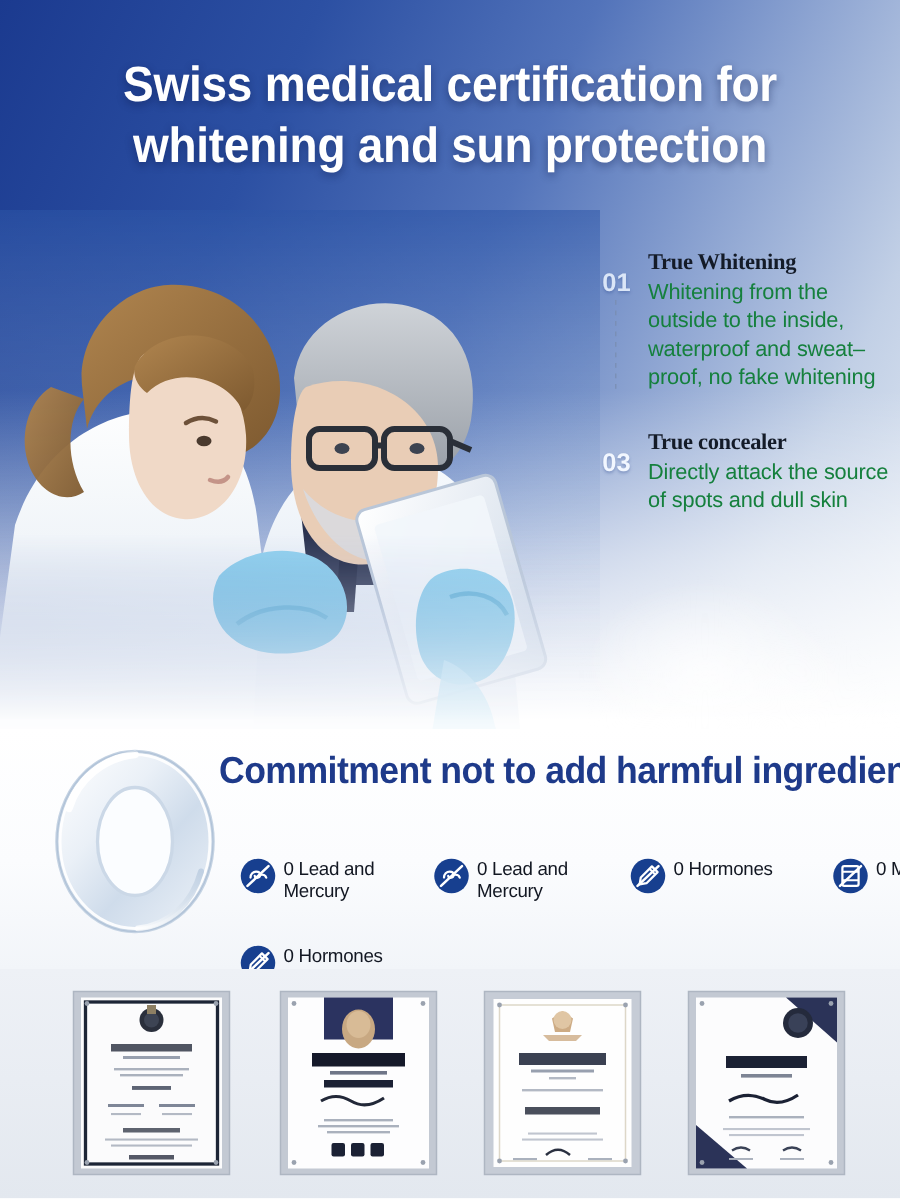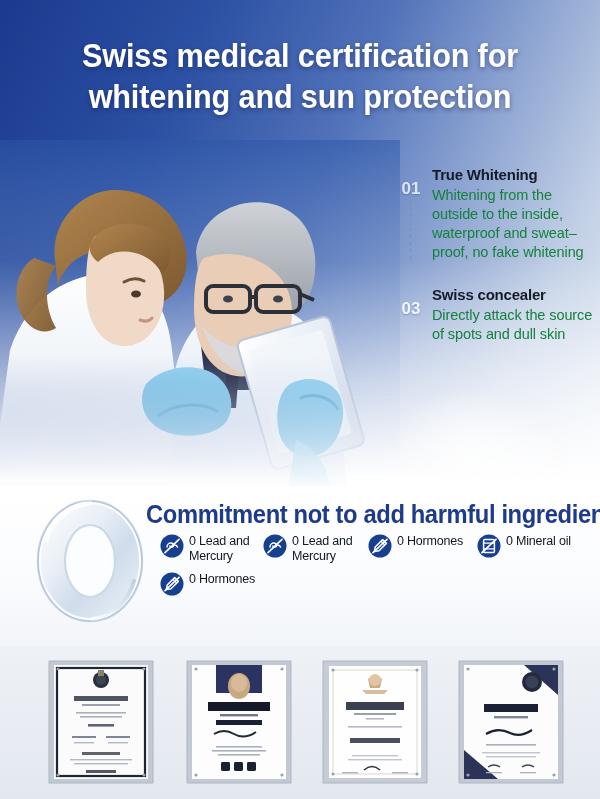--- a/index.html
+++ b/index.html
@@ -67,20 +67,21 @@
     background:radial-gradient(circle at 42% 38%, rgba(72,118,206,.98), rgba(80,125,210,.6) 60%, rgba(140,175,228,0) 80%);
   }
   .dots{
     position:absolute;left:12px;top:34px;bottom:2px;width:1px;
     background-image:linear-gradient(to bottom, rgba(120,140,175,.75) 0 3px, rgba(0,0,0,0) 3px 7px);
     background-size:1px 7px;
   }
   .feat-title{
     font-size:15px;font-weight:bold;color:#141b28;line-height:1.25;margin:0 0 1px 0;
     letter-spacing:-.2px;
+    font-family:Liberation Serif, serif;
   }
   .feat-body{
     font-size:14.5px;color:#15803d;line-height:1.32;margin:0;
     letter-spacing:-.1px;
   }
 
   
   .commit-band{
     position:absolute;left:0;top:486px;width:600px;height:160px;
     background:linear-gradient(to bottom,#ffffff 0%,#fbfcfe 55%,#f2f5f9 100%);
@@ -91,23 +92,23 @@
   .commit-title{
     position:absolute;left:146px;top:500px;width:448px;
     font-size:25px;font-weight:bold;color:#1e3a8a;
     letter-spacing:-.4px;
     transform:scaleX(.95);transform-origin:0 0;
     white-space:nowrap;
   }
 
   
   .badges{
-    position:absolute;left:160px;top:533px;width:436px;
+    position:absolute;left:160px;top:571px;width:436px;
     display:grid;grid-template-columns:103px 105px 109px 119px;
-    row-gap:6px;column-gap:0;
+    row-gap:6px;column-gap:0;gap:26px;
   }
   .badge{display:flex;align-items:flex-start;gap:5px;}
   .badge .ic{flex:0 0 auto;width:24px;height:24px;margin-top:1px;}
   .badge .tx{
     font-size:12.5px;color:#121722;line-height:1.22;letter-spacing:-.2px;
     padding-top:1px;
   }
 
   
   .certs{
@@ -224,21 +225,21 @@
     <div class="feat f1">
       <div class="num">01</div>
       <div class="dots"></div>
       <p class="feat-title">True Whitening</p>
       <p class="feat-body">Whitening from the outside to the inside, waterproof and sweat–proof, no fake whitening</p>
     </div>
 
 
     <div class="feat f3">
       <div class="num">03</div>
-      <p class="feat-title">Swiss concealer</p>
+      <p class="feat-title">True concealer</p>
       <p class="feat-body">Directly attack the source of spots and dull skin</p>
     </div>
 
   </div>
 
   <div class="commit-band"></div>
 
   <div class="zero">
     <svg viewBox="0 0 120 128" width="120" height="128" xmlns="http://www.w3.org/2000/svg">
       <defs>

